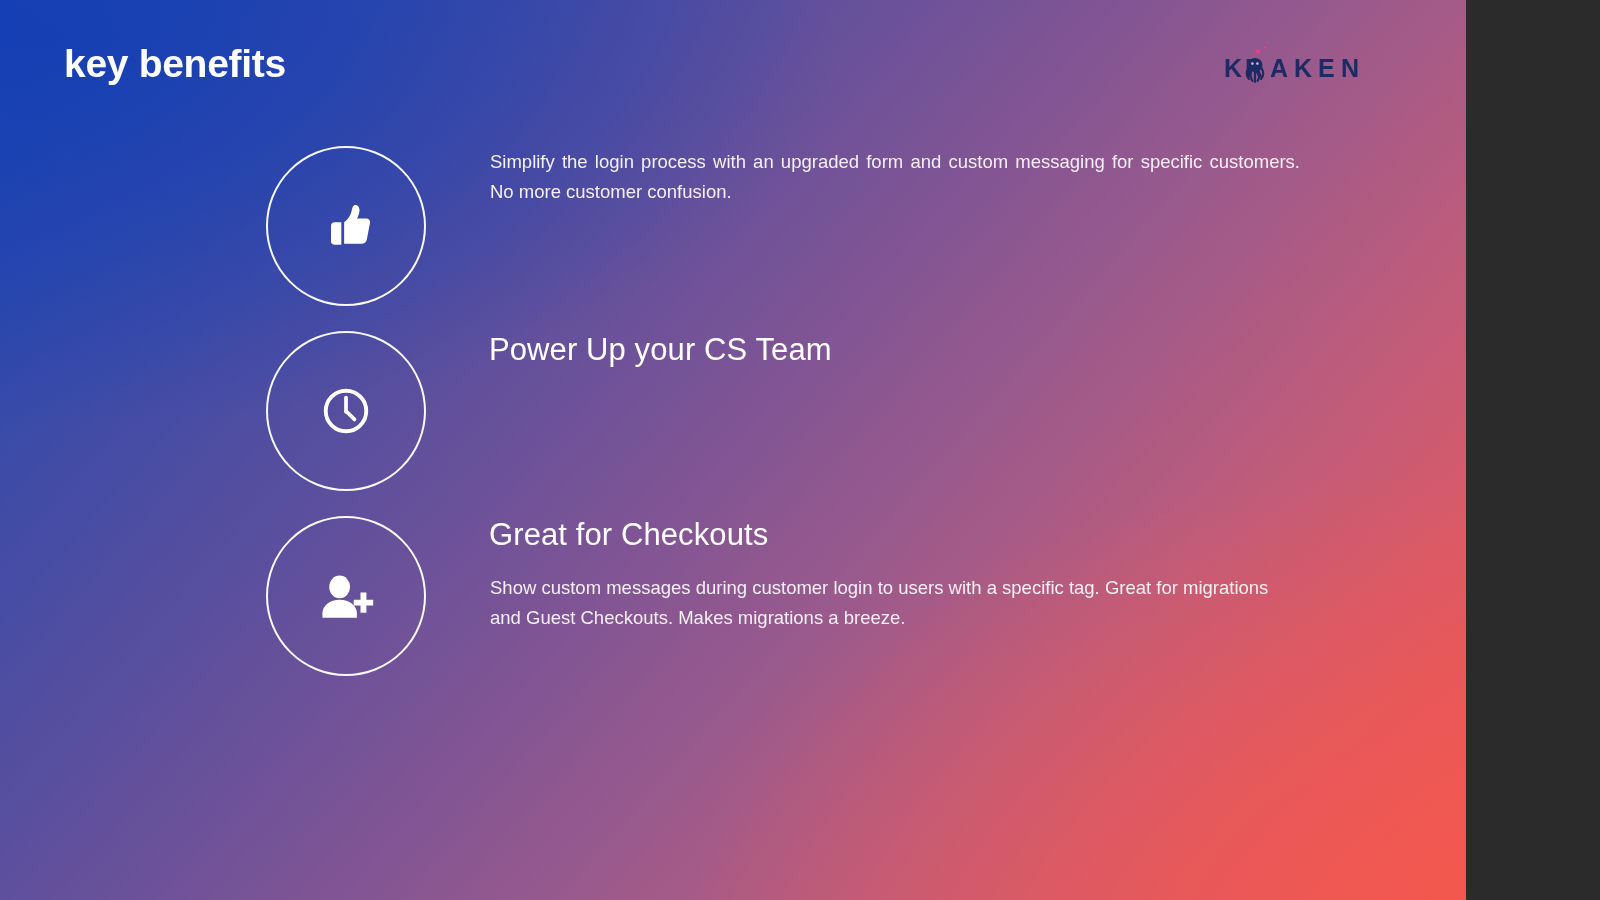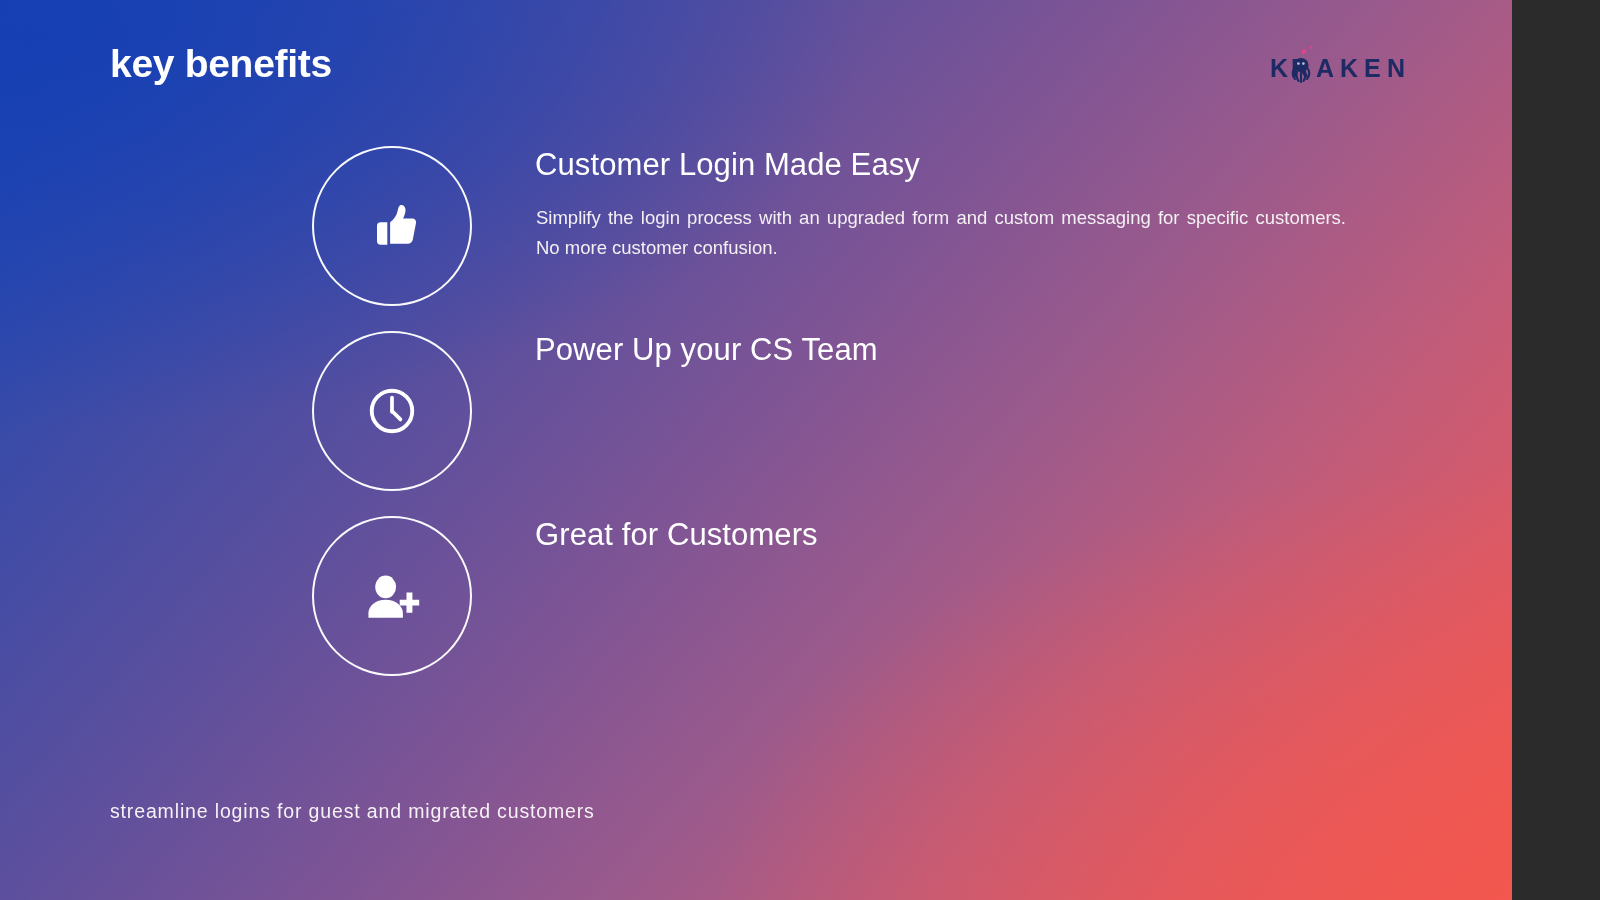--- a/index.html
+++ b/index.html
@@ -17,21 +17,20 @@
       linear-gradient(131deg,
         #1a46b4 0%,
         #3a4ba8 17%,
         #5a4f9e 33%,
         #7d5495 48%,
         #9b5a8c 61%,
         #bd5c7c 74%,
         #d95a68 86%,
         #f2574f 100%);
     color: #ffffff;
-    padding-left: 46px;
   }
   .slide::after {
     content: "";
     position: absolute;
     inset: 0;
     pointer-events: none;
     background:
       radial-gradient(120% 95% at 2% 4%, rgba(20,62,180,0.85) 0%, rgba(20,62,180,0.0) 46%),
       radial-gradient(110% 100% at 100% 100%, rgba(243,87,78,0.80) 0%, rgba(243,87,78,0.0) 48%);
   }
@@ -156,21 +155,20 @@
     <div class="benefits">
 
       <div class="benefit-row">
         <div class="icon-circle">
           <svg viewBox="0 0 64 64" width="60" height="60" aria-hidden="true">
             <path d="M20 28 h7 v24 h-7 a4 4 0 0 1 -4 -4 v-16 a4 4 0 0 1 4 -4 z" fill="#ffffff"></path>
             <path d="M30 28 c4 -3 7 -7 8 -12 c0.7 -3.6 1.6 -6.4 4 -6.4 c2.6 0 4.4 2.2 4.4 5.4 c0 3.2 -1.2 6.2 -2.6 9 h9.4 c3 0 5 2 4.4 4.9 l-3.4 17.4 c-0.5 2.6 -2.6 4.7 -5.4 4.7 H30 z" fill="#ffffff"></path>
           </svg>
         </div>
         <div class="benefit-text">
-          <h2 class="benefit-heading">Customer Login Made Easy</h2>
           <p class="benefit-body justify">
             <span class="strong"></span><span>Simplify the login process with an upgraded form and custom messaging for specific customers. No more customer confusion.</span>
           </p>
         </div>
       </div>
 
       <div class="benefit-row">
         <div class="icon-circle">
           <svg viewBox="0 0 64 64" width="54" height="54" aria-hidden="true">
             <circle cx="32" cy="32" r="24" fill="none" stroke="#ffffff" stroke-width="4.6"></circle>
@@ -185,22 +183,24 @@
 
       <div class="benefit-row">
         <div class="icon-circle">
           <svg viewBox="0 0 64 64" width="58" height="58" aria-hidden="true">
             <ellipse cx="25" cy="22" rx="11.5" ry="12.5" fill="#ffffff"></ellipse>
             <path d="M25 36 c-11 0 -19 6.5 -19 15 v5 h38 v-5 c0 -8.5 -8 -15 -19 -15 z" fill="#ffffff"></path>
             <path d="M48 28 h6.5 v8 H62 v6.5 h-7.5 v8 H48 v-8 h-7.5 V36 H48 z" fill="#ffffff"></path>
           </svg>
         </div>
         <div class="benefit-text">
-          <h2 class="benefit-heading">Great for Customers</h2>
+          <h2 class="benefit-heading">Great for Checkouts</h2>
+          <p class="benefit-body">
+            <span class="strong"></span><span>Show custom messages during customer login to users with a specific tag. Great for migrations and Guest Checkouts. Makes migrations a breeze.</span>
+          </p>
         </div>
       </div>
 
     </div>
 
-    <div class="footer-note">streamline logins for guest and migrated customers</div>
 
   </div>
 </div>
 
 </body></html>

